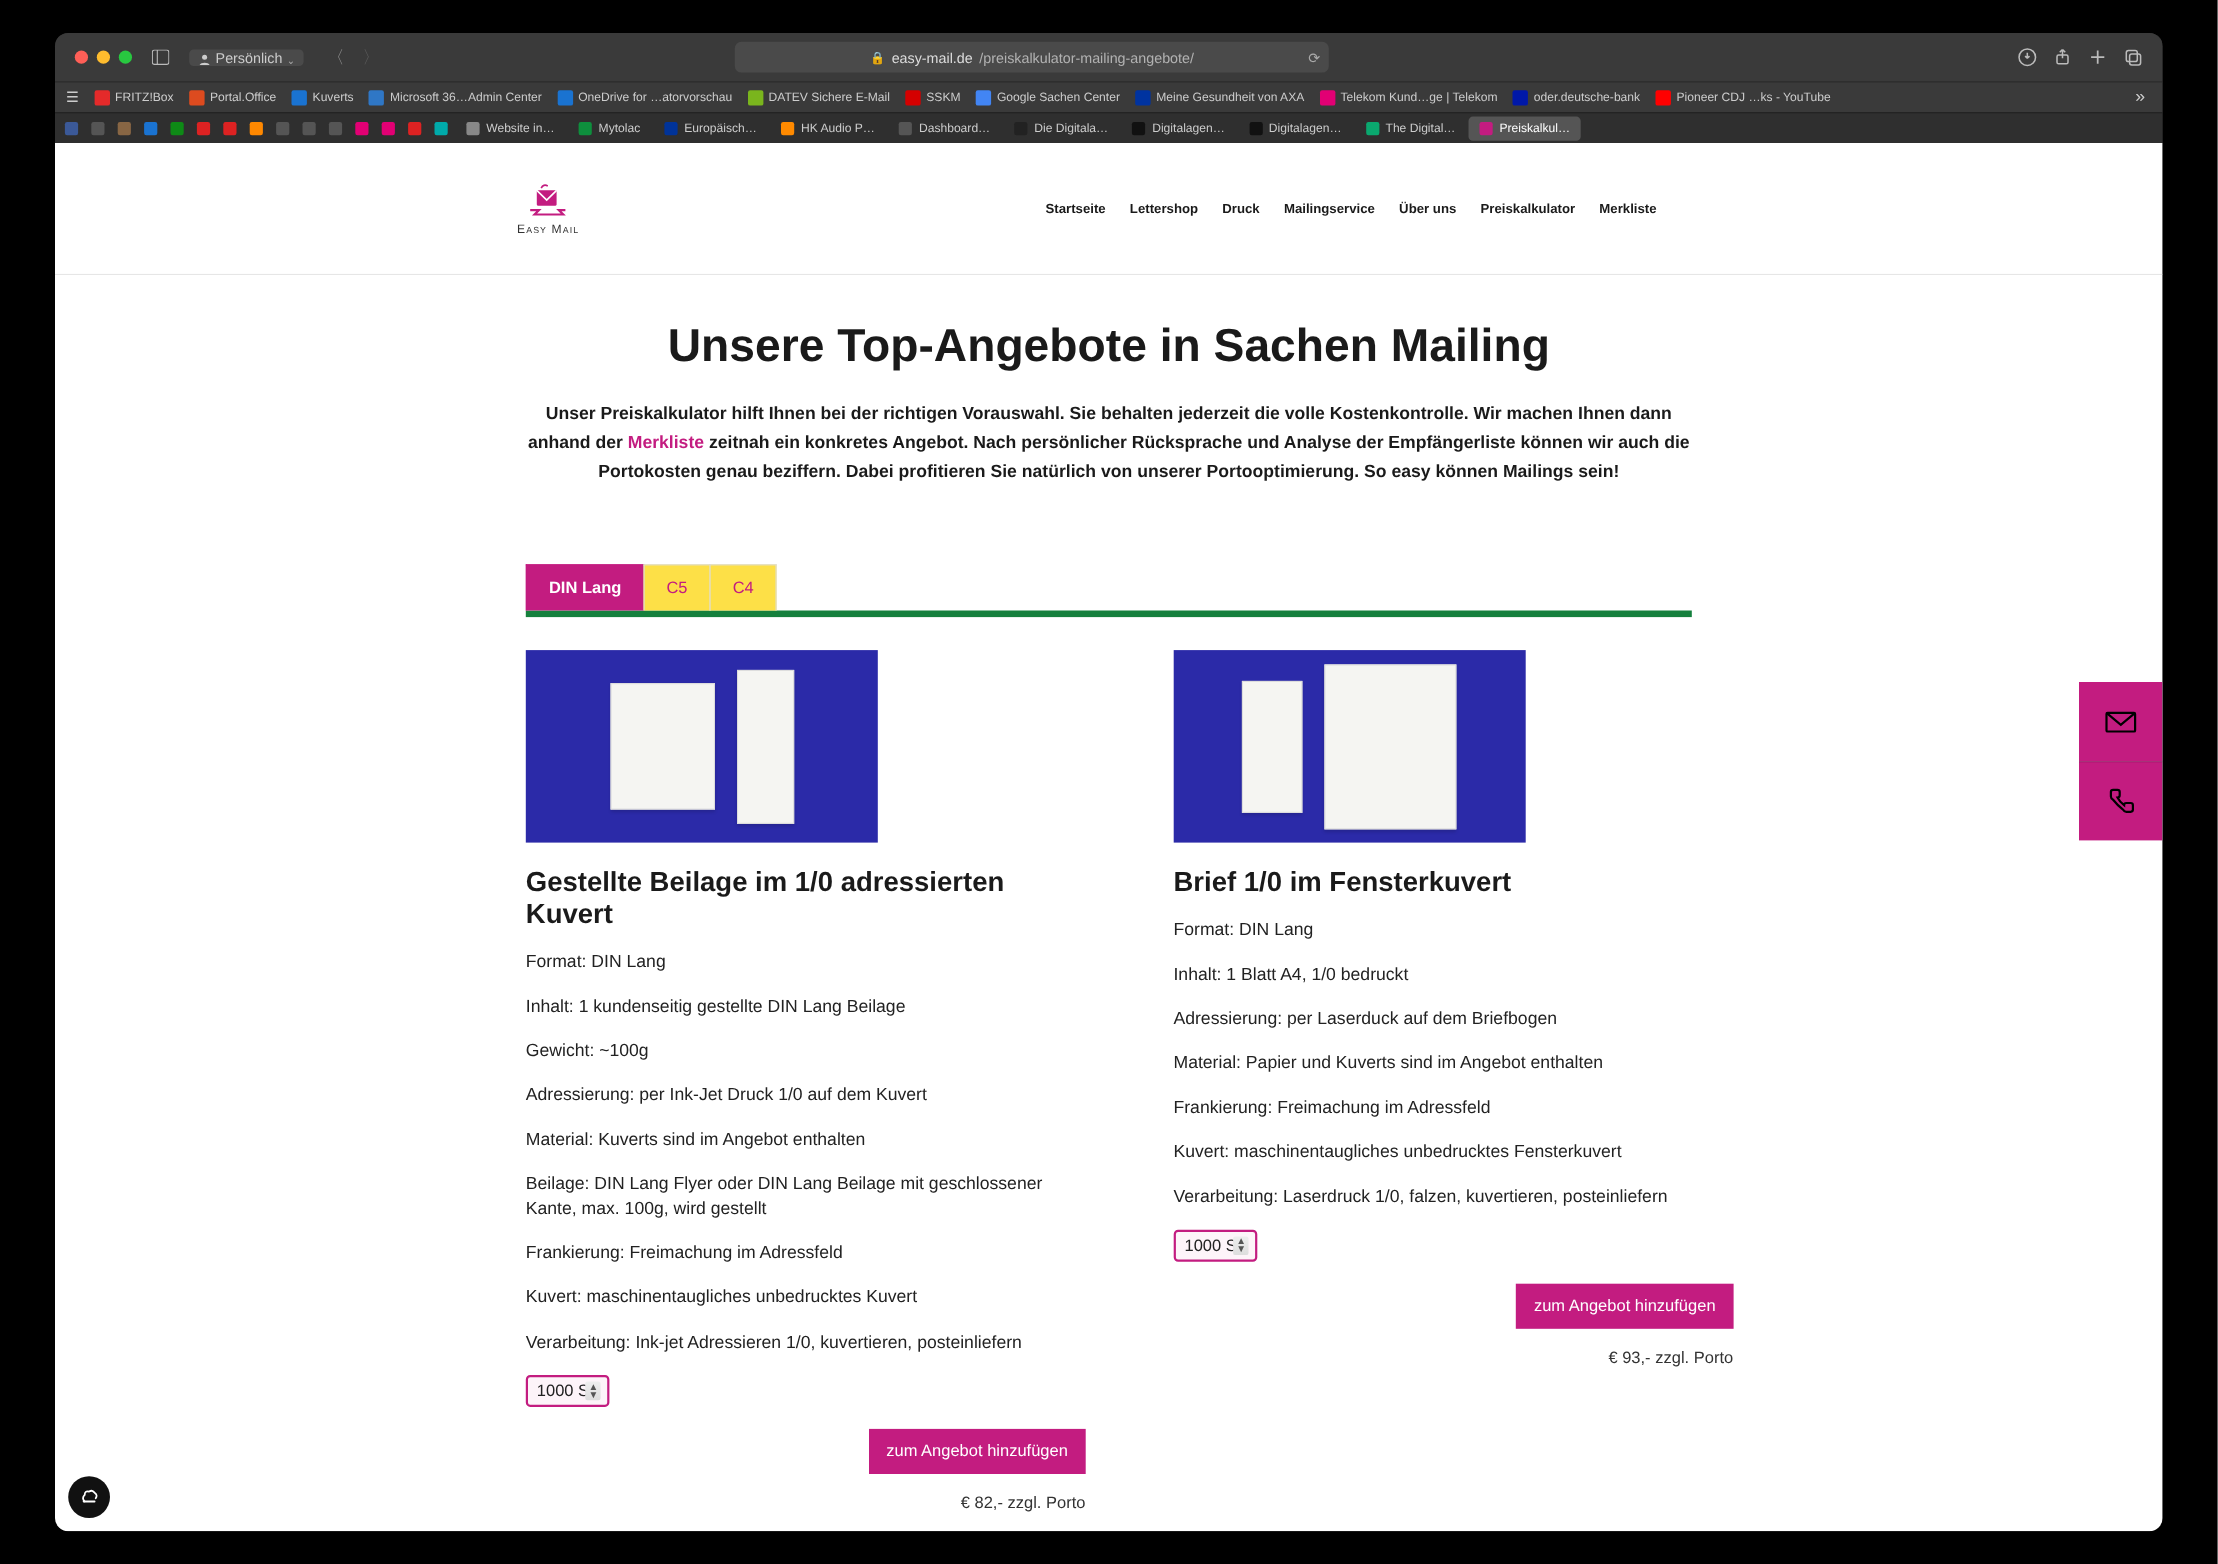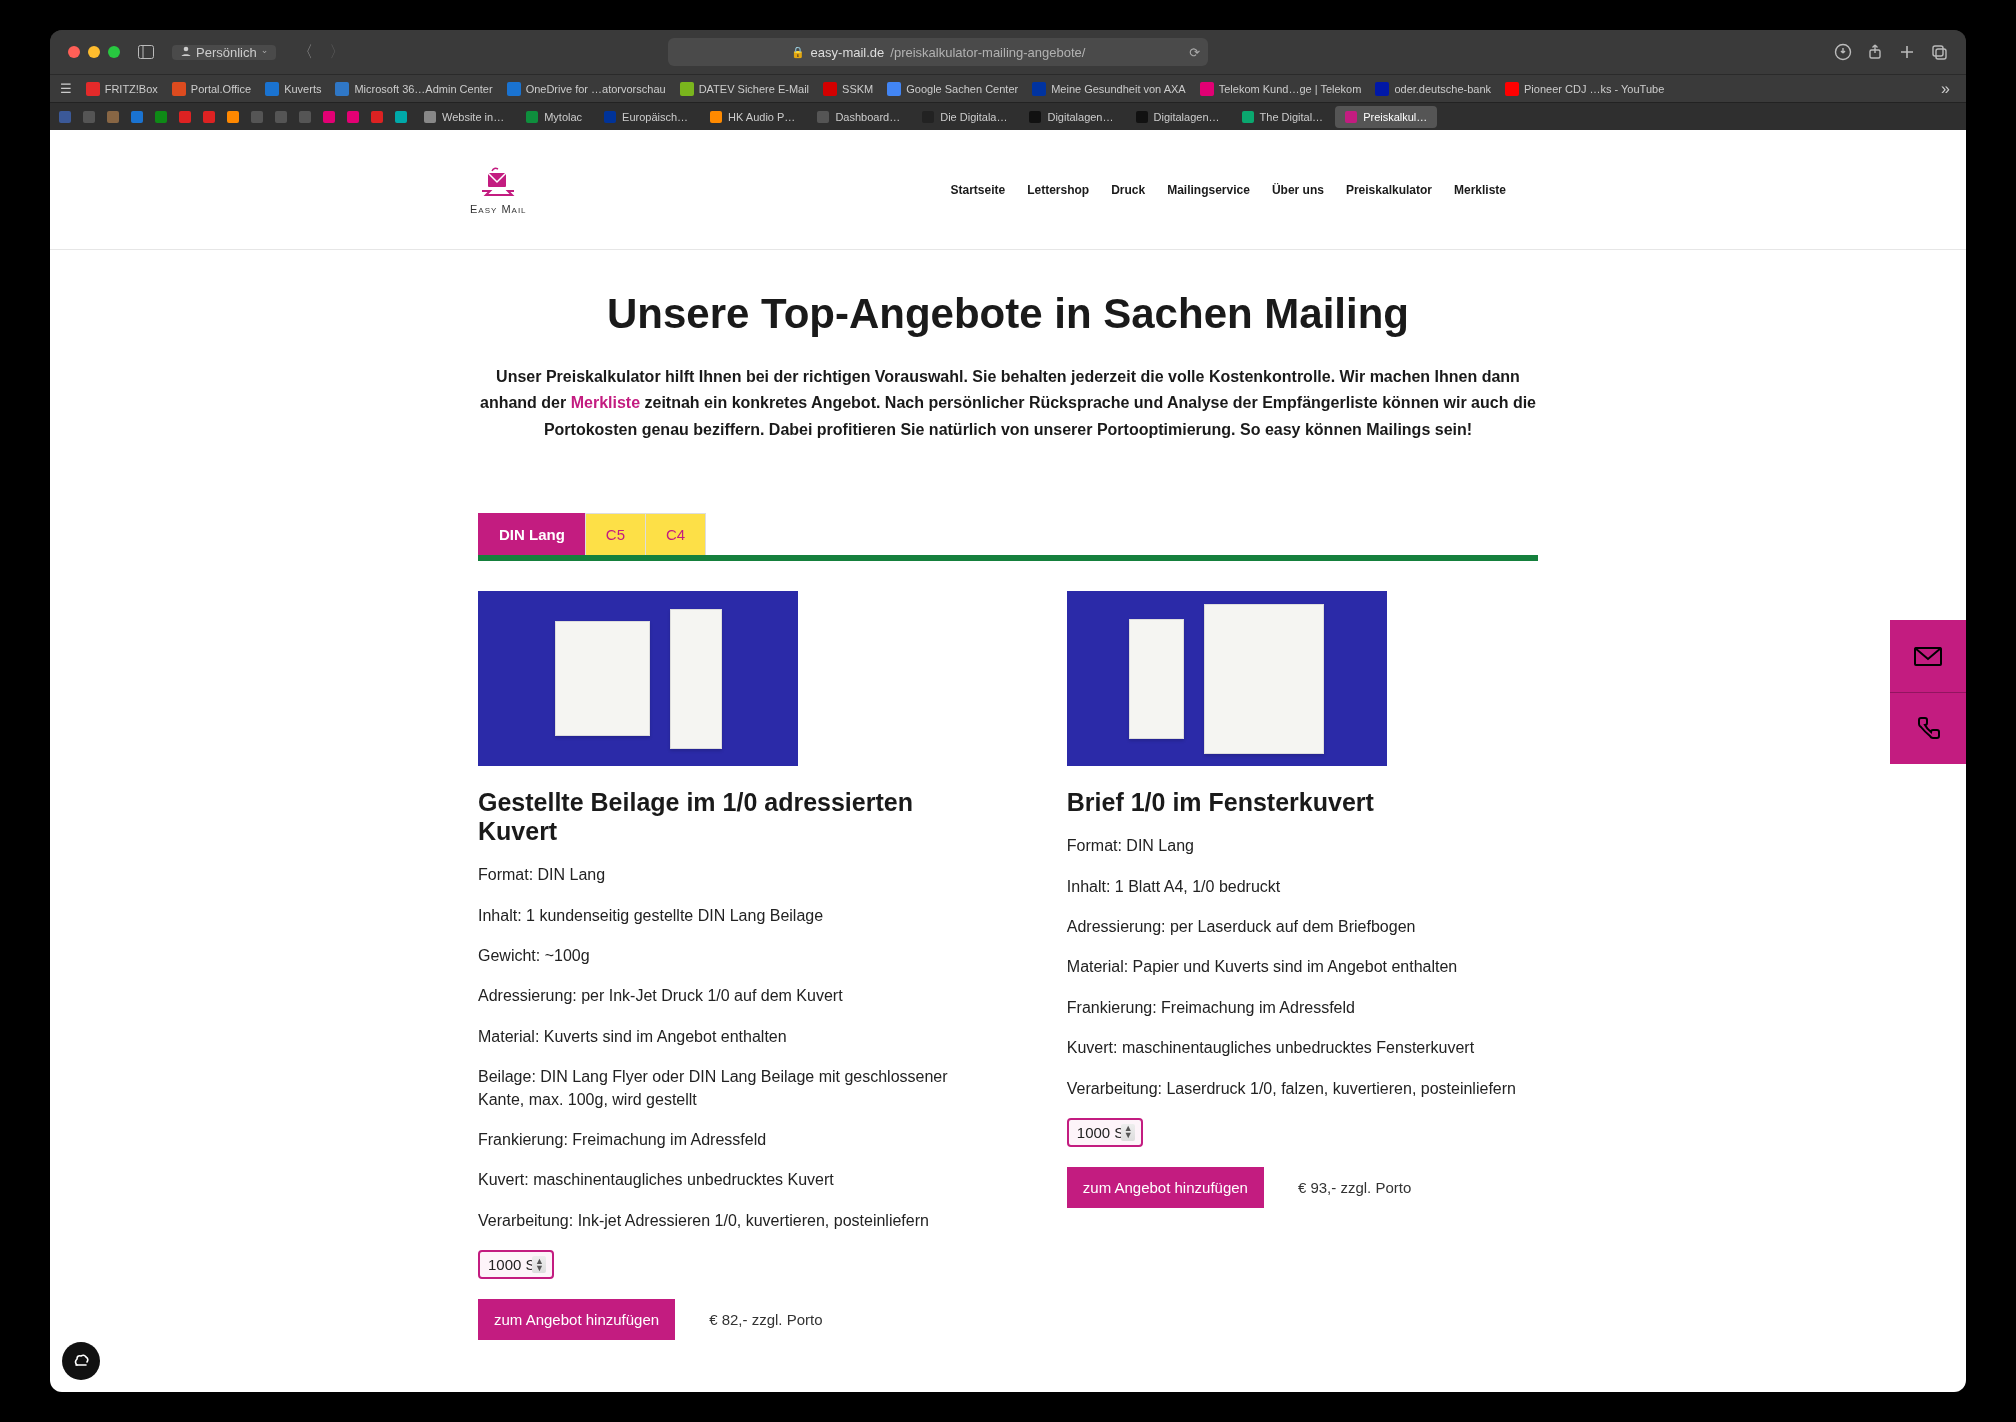--- a/index.html
+++ b/index.html
@@ -2,21 +2,21 @@
 <html><head>
 <meta charset="utf-8">
 <style>
 * { margin: 0; padding: 0; box-sizing: border-box; }
 body { background: #000; font-family: -apple-system, BlinkMacSystemFont, "Segoe UI", Helvetica, Arial, sans-serif; width: 2016px; height: 1422px; overflow: hidden; }
 .browser-window { position: absolute; top: 30px; left: 50px; right: 50px; bottom: 30px; background: #2b2b2b; border-radius: 12px; overflow: hidden; display: flex; flex-direction: column; }
 .titlebar { height: 44px; background: #3a3a3a; display: flex; align-items: center; padding: 0 18px; gap: 10px; }
 .traffic-lights { display: flex; gap: 8px; }
 .tl { width: 12px; height: 12px; border-radius: 50%; }
 .tl.red { background:#ff5f57; } .tl.yellow { background:#febc2e; } .tl.green { background:#28c840; }
-.tb-btn { color:#ccc; font-size:13px; display:flex; align-items:flex-start; gap:4px; padding:0 8px; border-radius:4px; }
+.tb-btn { color:#ccc; font-size:13px; display:flex; align-items:flex-end; gap:4px; padding:0 8px; border-radius:4px; }
 .tb-btn.sidebar-icon svg { width:16px; height:14px; }
 .nav-arrows { display:flex; gap:6px; margin-left:6px; }
 .nav-arrow { width:26px; height:26px; display:flex; align-items:center; justify-content:center; color:#888; border-radius:4px; }
 .urlbar { flex:1; max-width:540px; margin:0 auto; height:28px; background:#4a4a4a; border-radius:6px; display:flex; align-items:center; justify-content:center; gap:6px; color:#ddd; font-size:13px; position:relative; }
 .urlbar .lock { font-size:11px; }
 .urlbar .reload { position:absolute; right:8px; color:#aaa; }
 .tb-right { display:flex; gap:14px; margin-left:auto; color:#bbb; }
 .tb-right .ic { width:18px; height:18px; display:flex; align-items:center; justify-content:center; }
 
 .fav-bar { height:28px; background:#3a3a3a; display:flex; align-items:center; padding:0 10px; gap:14px; overflow:hidden; border-top:1px solid #2a2a2a;}
@@ -56,21 +56,21 @@
 .doc { background:#f5f5f2; border:1px solid #ddd; box-shadow:0 2px 3px rgba(0,0,0,.15);}
 .prod1 .doc.a { width:95px; height:115px; }
 .prod1 .doc.b { width:52px; height:140px; }
 .prod2 .doc.a { width:55px; height:120px; }
 .prod2 .doc.b { width:120px; height:150px; }
 .product h2 { font-size:25px; font-weight:600; color:#1a1a1a; margin-bottom:18px; }
 .product p { font-size:16px; color:#222; margin-bottom:18px; line-height:1.4;}
 .select { display:inline-flex; align-items:center; border:2px solid #c31c80; border-radius:4px; padding:4px 8px; font-size:15px; color:#222; background:#fdf4f9; gap:40px; position:relative; margin-bottom:20px;}
 .select::after { content:''; position:absolute; right:6px; top:4px; bottom:4px; width:14px; background:linear-gradient(#eee,#ddd); border-radius:2px;}
 .select .arrows { position:absolute; right:8px; font-size:9px; color:#555; display:flex; flex-direction:column; line-height:7px; z-index:1;}
-.action-row { display:flex; align-items:center; gap:34px; }
+.action-row { display:flex; align-items:flex-end; gap:18px;flex-direction:column; }
 .add-btn { background:#c31c80; color:#fff; border:none; padding:12px 16px; font-size:15px; font-weight:500;}
 .price { color:#333; font-size:15px; }
 
 .side-contact { position:absolute; right:0; top:370px; width:76px; }
 .sc-box { width:76px; height:72px; background:#c31c80; display:flex; align-items:center; justify-content:center; color:#000; }
 .sc-box svg { width:34px; height:34px; stroke:#000; fill:none; stroke-width:2;}
 .sc-box + .sc-box { border-top:1px solid rgba(0,0,0,.25); }
 
 .cookie-fab { position:absolute; width:38px; height:38px; border-radius:19px; background:#111; color:#fff; display:flex; align-items:center; justify-content:center; left:12px; bottom:12px; font-size:16px;}
 </style>

